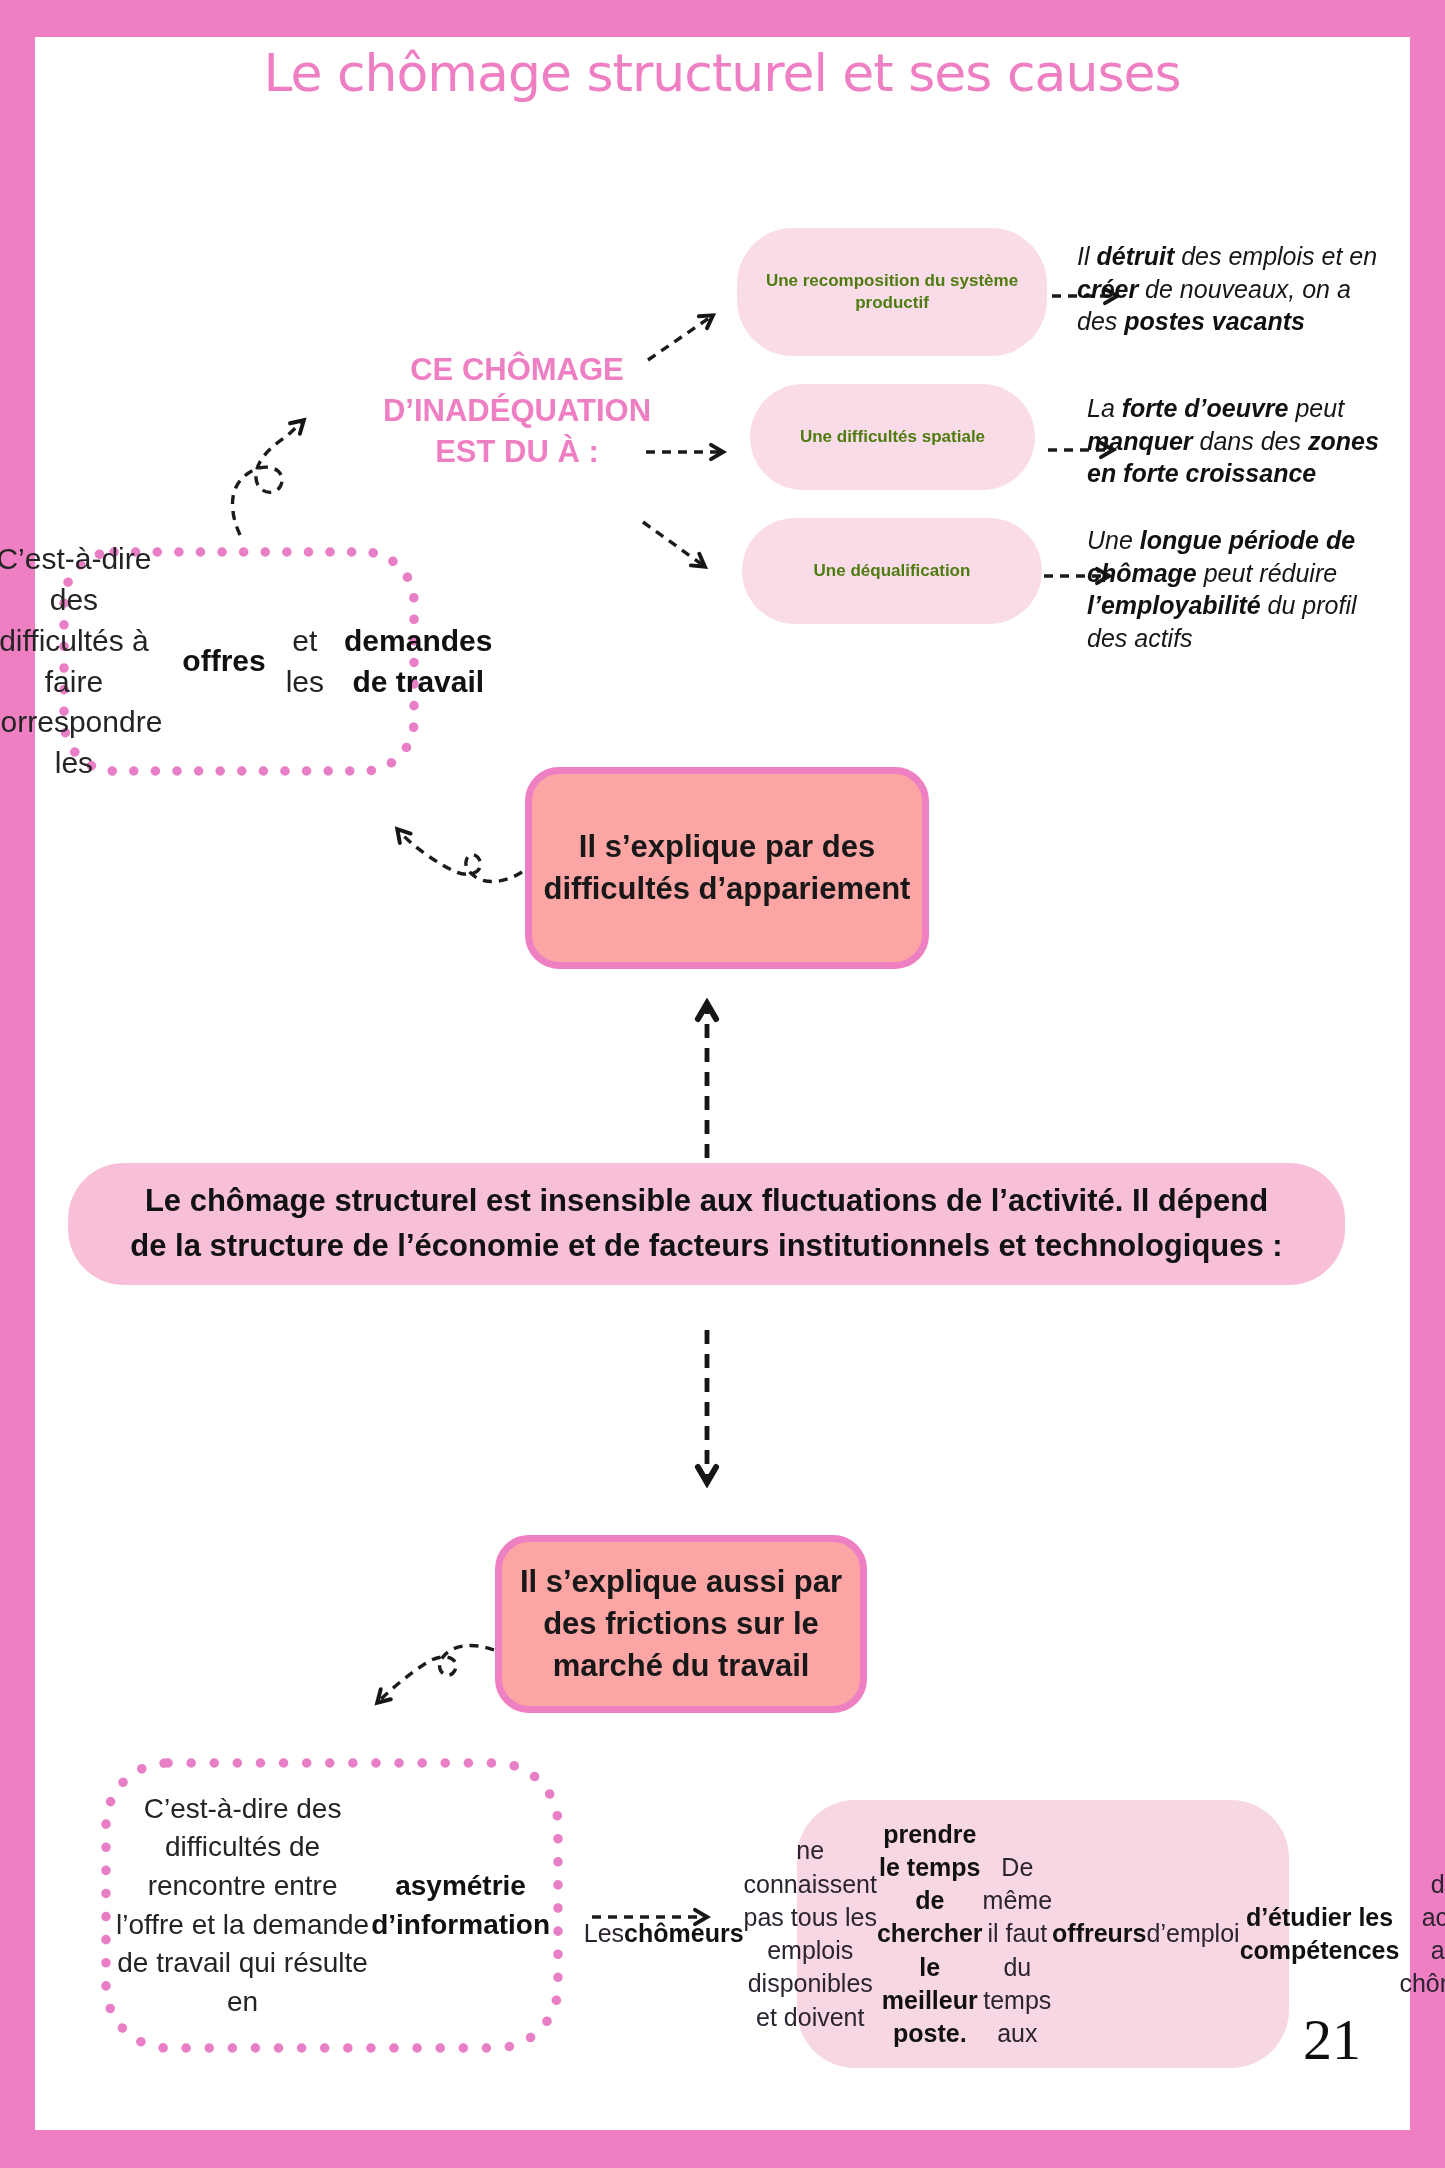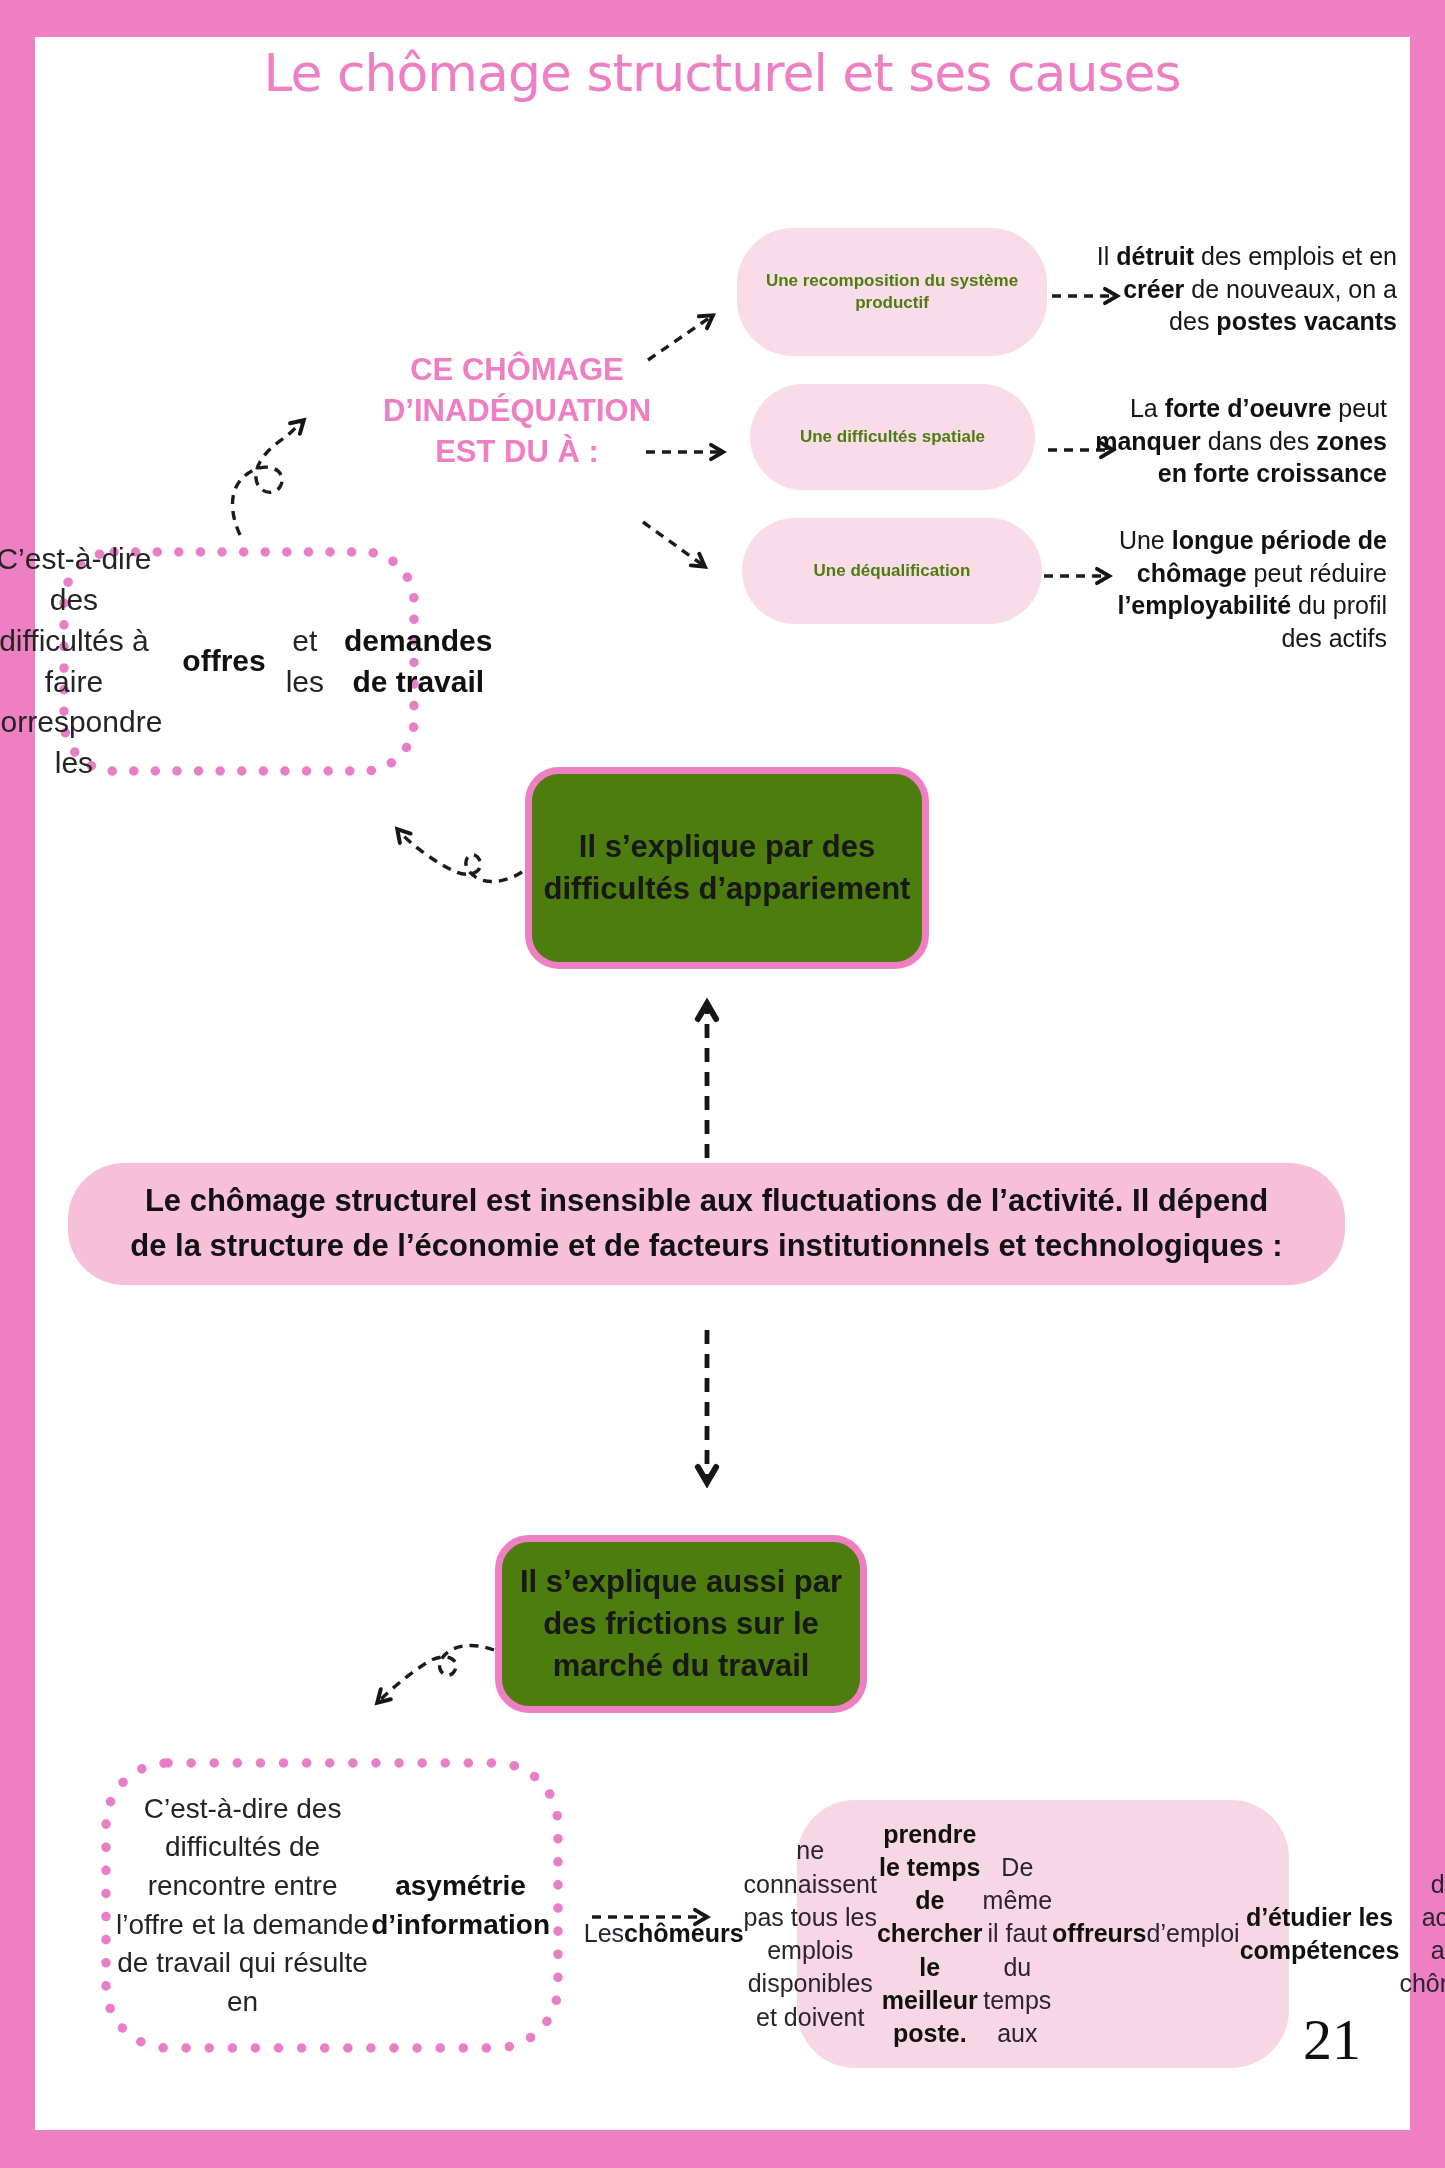--- a/index.html
+++ b/index.html
@@ -33,33 +33,33 @@
     left:372px;top:350px;width:290px;
     font-size:31px;font-weight:700;line-height:1.32;
     color:var(--accent);text-align:center;
   }
   .cause-box{
     background:var(--box_pink);border-radius:56px;
     font-size:17px;font-weight:700;line-height:1.3;color:#4d7c0f;
     padding:4px 12px;box-sizing:border-box;
   }
   .effect-text{
-    font-size:25px;line-height:1.3;text-align:right;color:#161616;
+    font-size:25px;line-height:1.3;text-align:left;color:#161616;font-style:italic;
   }
   .effect-text b, .rich b{font-weight:700;color:#111;}
   .dotted-box{box-sizing:border-box;}
   .dotted-box .inner{
     position:absolute;inset:14px;display:flex;align-items:center;justify-content:center;
     text-align:center;
   }
   .dots-svg{position:absolute;left:0;top:0;}
   .def1-text{font-size:30px;line-height:1.36;color:#242424;gap:20px;}
   .def2-text{font-size:28px;line-height:1.38;color:#242424;}
   .outline-box{
-    background:#4d7c0f;border:7px solid var(--accent);border-radius:34px;
+    background:#fca5a5;border:7px solid var(--accent);border-radius:34px;
     font-size:31px;font-weight:700;line-height:1.35;color:#181818;
     box-sizing:border-box;padding:0 4px;
   }
   .banner{
     left:68px;top:1163px;width:1277px;height:122px;
     background:var(--banner_pink);border-radius:56px;
     font-size:31px;font-weight:700;line-height:1.44;color:#121212;
     padding:0 55px;box-sizing:border-box;
   }
   .pink-note{

